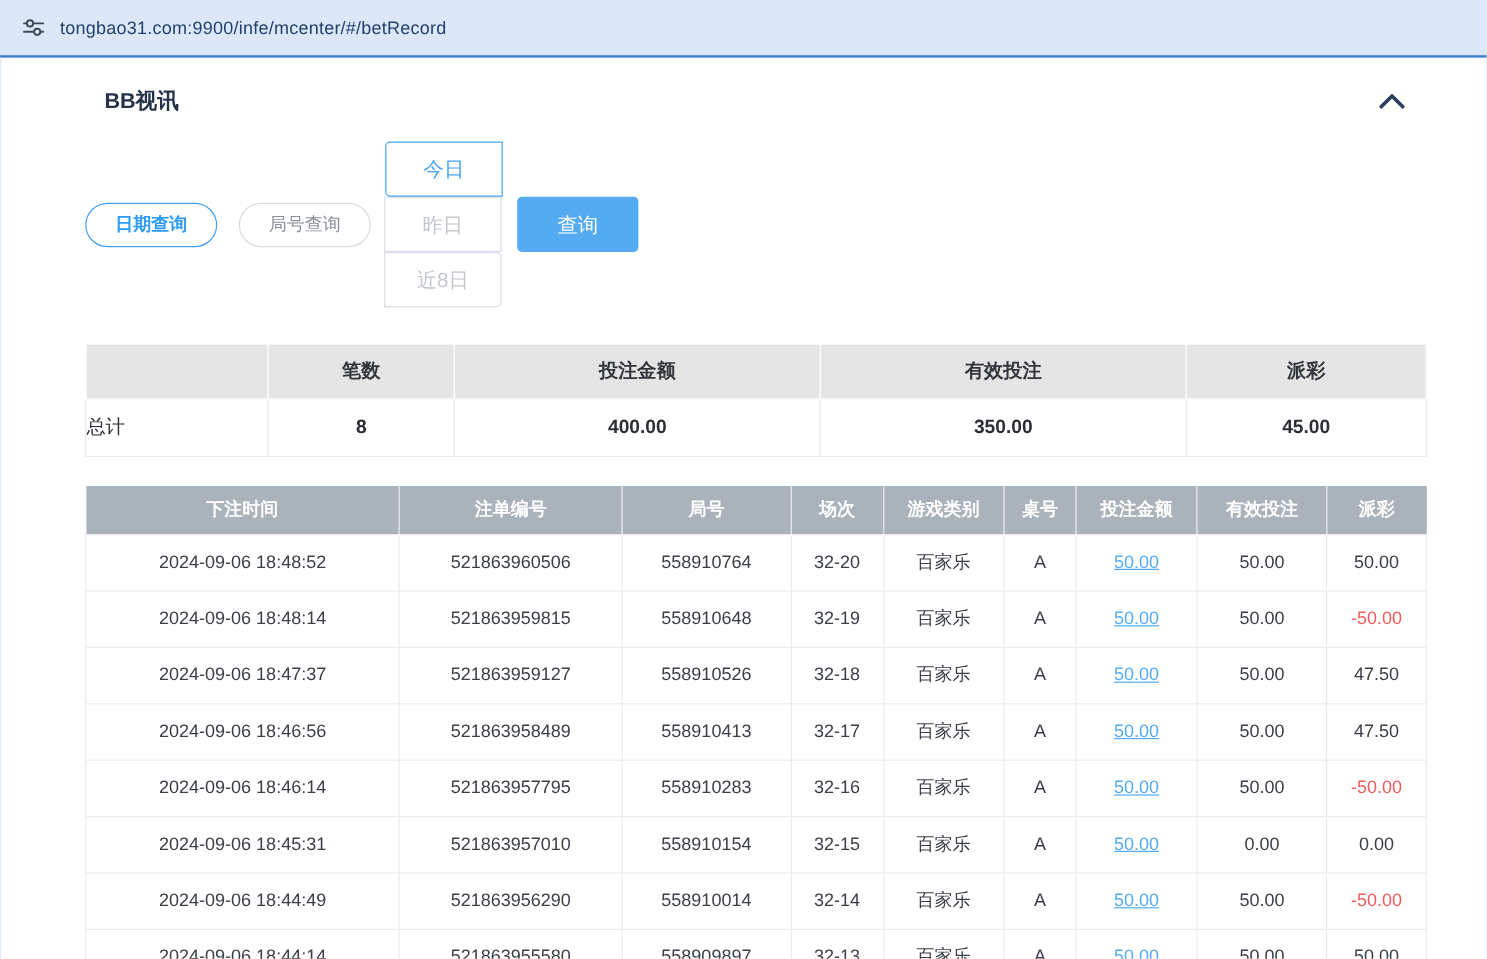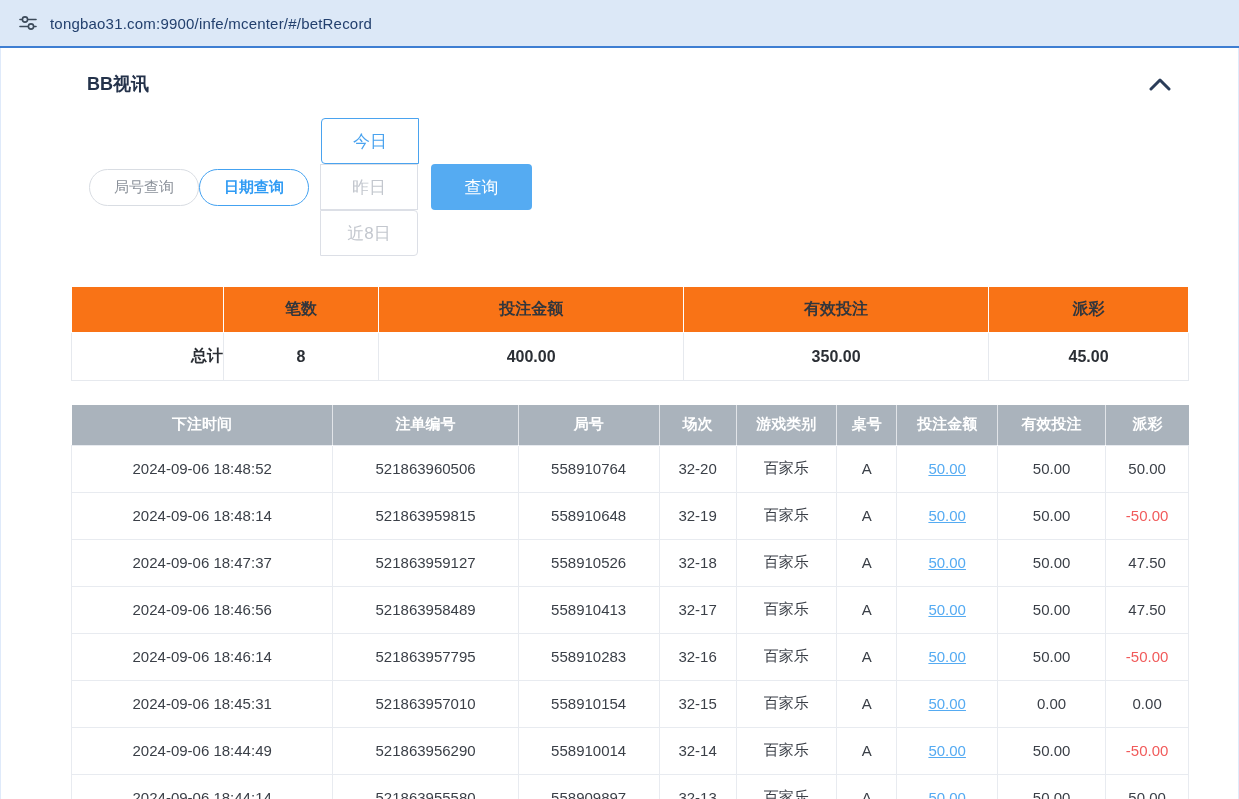--- a/index.html
+++ b/index.html
@@ -50,28 +50,28 @@
   .search-btn {
     margin-left:12px; height:46px; width:101px; border:none; border-radius:4px;
     background:#55abf2; color:#fff; font-size:17px; cursor:pointer;
     font-family:inherit;
   }
 
   
   table { width:100%; border-collapse:collapse; table-layout:fixed; }
   .summary-table { margin-bottom:24px; }
   .summary-table th {
-    background:#f97316; height:46px; font-size:16px; font-weight:bold; color:#32363c;
+    background:#e5e5e5; height:46px; font-size:16px; font-weight:bold; color:#32363c;
     border:1px solid #fff; text-align:center;
   }
   .summary-table td {
     background:#fff; height:48px; font-size:16px; color:#2b2f35;
     border:1px solid #e6e9ee; text-align:center; font-weight:bold;
   }
-  .summary-table td.row-label { font-weight:bold; font-size:16px; text-align:right; }
+  .summary-table td.row-label { font-weight:normal; font-size:16px; text-align:left; }
 
   .records-table th {
     background:#aab3bc; color:#fff; height:40px; font-size:15px; font-weight:bold;
     border-right:1px solid rgba(255,255,255,.65); text-align:center;
   }
   .records-table th:last-child { border-right:none; }
   .records-table td {
     height:47px; font-size:15px; color:#3a3f47; text-align:center;
     border:1px solid #e8ebf0; background:#fff;
   }
@@ -113,22 +113,22 @@
   <div class="panel-header">
     <div class="panel-title">BB视讯</div>
     <div class="collapse-btn">
       <svg width="22" height="14" viewBox="0 0 22 14">
         <polyline points="2,12 11,3 20,12" fill="none" stroke="#2b3d59" stroke-width="3" stroke-linecap="round" stroke-linejoin="round"></polyline>
       </svg>
     </div>
   </div>
 
   <div class="filters">
+    <div class="pill active">日期查询</div>
     <div class="pill inactive">局号查询</div>
-    <div class="pill active">日期查询</div>
 
 
     <div class="segment-group">
       <div class="seg active">今日</div>
       <div class="seg">昨日</div>
       <div class="seg">近8日</div>
     </div>
 
     <button class="search-btn">查询</button>
   </div>

